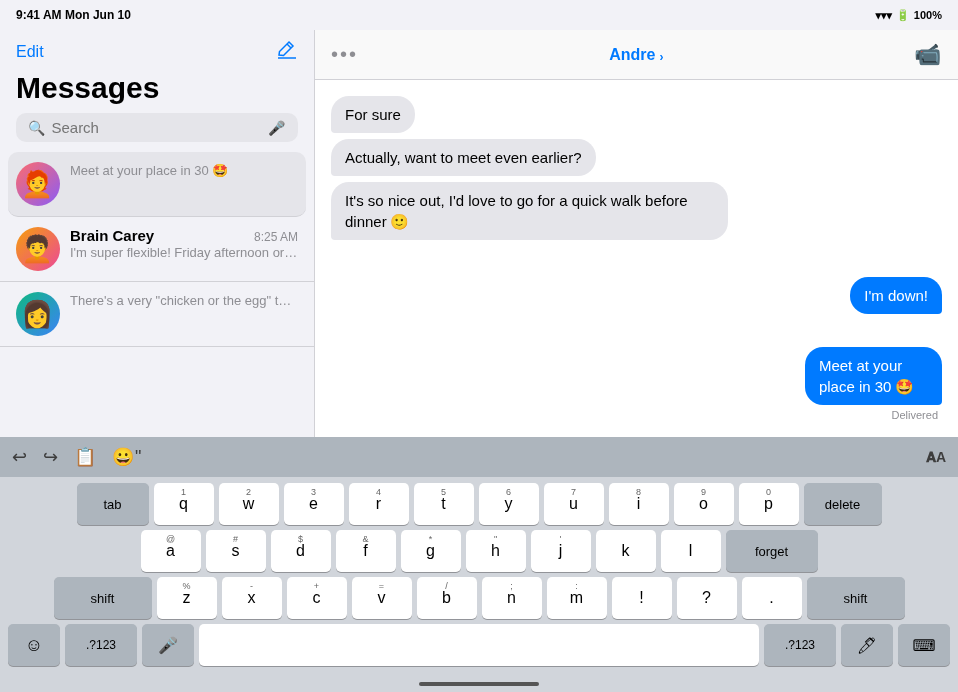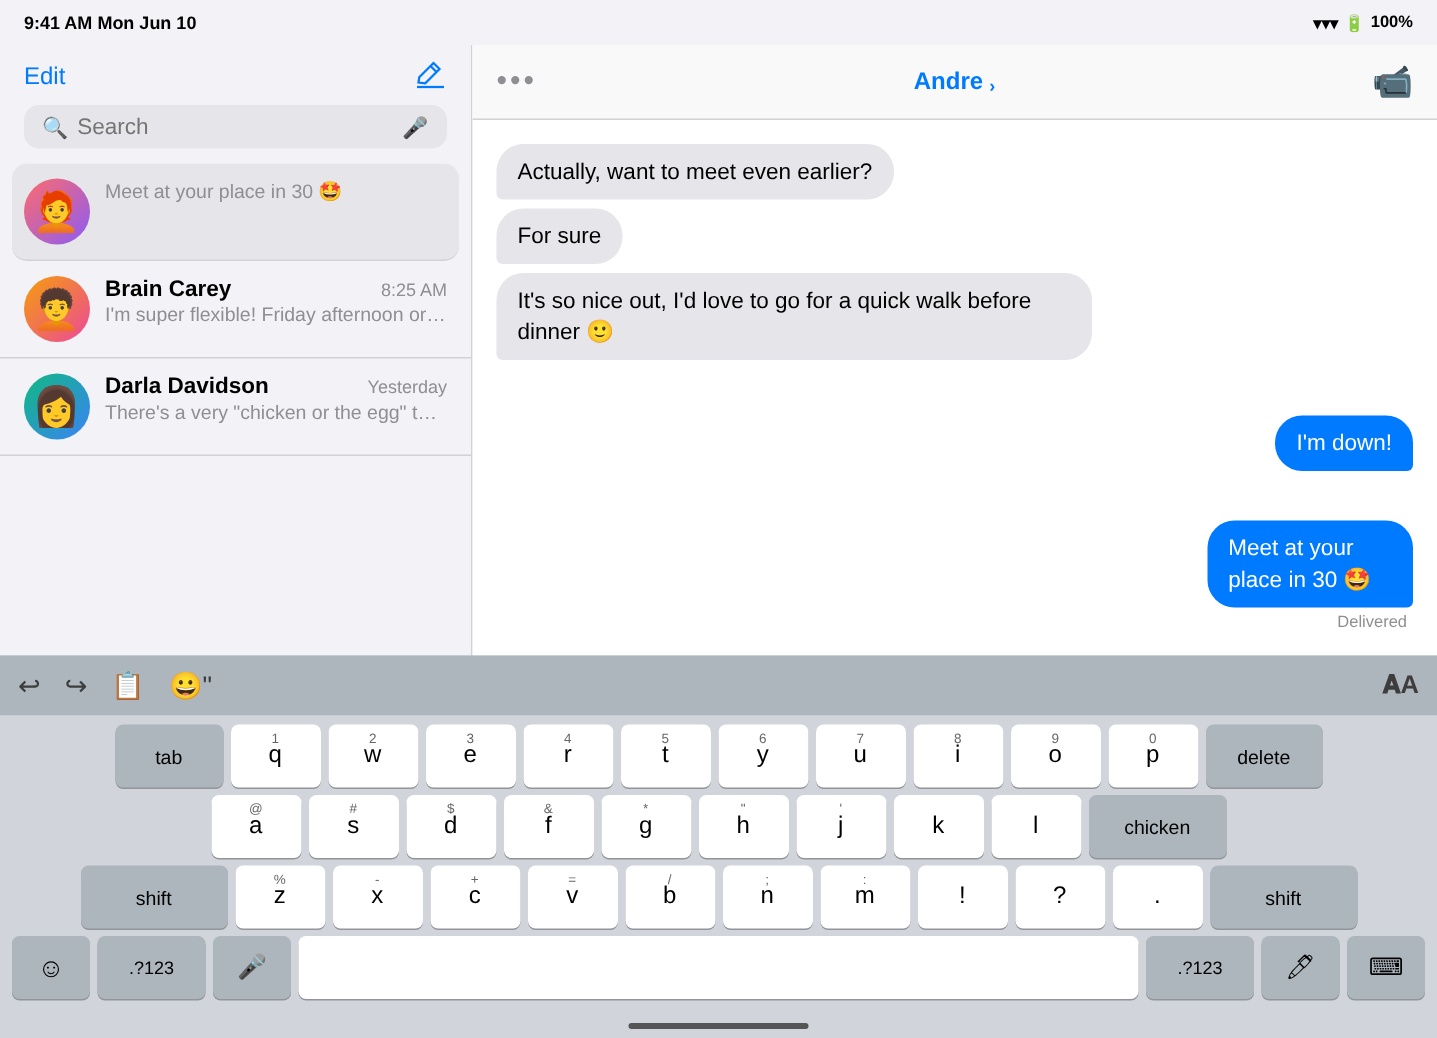--- a/index.html
+++ b/index.html
@@ -356,21 +356,21 @@
     }
 
     .kb-toolbar-icon {
       color: #3d3d3d;
       font-size: 18px;
       cursor: pointer;
     }
 
     .keyboard-toolbar-right {
       color: #3d3d3d;
-      font-size: 17px;
+      font-size: 14px;
       font-weight: 600;
     }
 
     .keyboard-rows {
       background: #d1d5db;
       padding: 6px 4px 4px;
     }
 
     .kb-row {
       display: flex;
@@ -478,20 +478,21 @@
       <span class="sidebar-edit-btn">Edit</span>
       <span class="sidebar-compose-btn">
         <svg width="22" height="22" viewBox="0 0 22 22" fill="none" xmlns="http://www.w3.org/2000/svg">
           <path d="M3 17L3.5 13.5L13 4L17 8L7.5 17.5L3 17Z" stroke="#007aff" stroke-width="1.5" fill="none"></path>
           <path d="M11 6L15 10" stroke="#007aff" stroke-width="1.5"></path>
           <path d="M2 20H20" stroke="#007aff" stroke-width="1.5"></path>
         </svg>
       </span>
     </div>
 
+    <div class="sidebar-title">Messages</div>
 
     <div class="sidebar-search">
       <span class="search-icon-svg">🔍</span>
       <input type="text" placeholder="Search" style="">
       <span class="mic-icon">🎤</span>
     </div>
 
     <div class="conversation-list">
 
       <div class="conversation-item selected">
@@ -514,24 +515,20 @@
           </div>
           <div class="conversation-preview">I'm super flexible! Friday afternoon or Saturday morning are both good</div>
         </div>
       </div>
 
       <div class="conversation-item">
         <div class="conversation-avatar avatar-darla">
           <span style="font-size:26px;">👩</span>
         </div>
         <div class="conversation-content">
-          <div class="conversation-top">
-            <span class="conversation-name">Darla Davidson</span>
-            <span class="conversation-time">Yesterday</span>
-          </div>
           <div class="conversation-preview">There's a very "chicken or the egg" thing happening here</div>
         </div>
       </div>
 
     </div>
   </div>
 
   <div class="chat-area">
 
     <div class="chat-header">
@@ -539,25 +536,25 @@
       <div class="chat-header-name">
         <span>Andre</span>
         <span class="chevron-icon">›</span>
       </div>
       <span class="chat-header-video">📹</span>
     </div>
 
     <div class="chat-messages">
 
       <div class="bubble bubble-received">
+        <span>For sure</span>
+      </div>
+
+      <div class="bubble bubble-received">
         <span>Actually, want to meet even earlier?</span>
-      </div>
-
-      <div class="bubble bubble-received">
-        <span>For sure</span>
       </div>
 
       <div class="bubble bubble-received">
         <span>It's so nice out, I'd love to go for a quick walk before dinner 🙂</span>
       </div>
 
       <div style="align-self: flex-end; display: flex; flex-direction: column; align-items: flex-end; gap: 2px;">
         <div class="bubble bubble-sent">
           <span>I'm down!</span>
         </div>
@@ -619,21 +616,21 @@
     <div class="kb-row">
       <div class="key" style="width:60px;"><span class="key-label-small">@</span>a</div>
       <div class="key" style="width:60px;"><span class="key-label-small">#</span>s</div>
       <div class="key" style="width:60px;"><span class="key-label-small">$</span>d</div>
       <div class="key" style="width:60px;"><span class="key-label-small">&amp;</span>f</div>
       <div class="key" style="width:60px;"><span class="key-label-small">*</span>g</div>
       <div class="key" style="width:60px;"><span class="key-label-small">"</span>h</div>
       <div class="key" style="width:60px;"><span class="key-label-small">'</span>j</div>
       <div class="key" style="width:60px;">k</div>
       <div class="key" style="width:60px;">l</div>
-      <div class="key-wide" style="width:92px; font-size:13px;">chicken</div>
+      <div class="key-wide" style="width:92px; font-size:13px;">forget</div>
     </div>
 
     <div class="kb-row">
       <div class="key-wide" style="width:98px; font-size:13px;">shift</div>
       <div class="key" style="width:60px;"><span class="key-label-small">%</span>z</div>
       <div class="key" style="width:60px;"><span class="key-label-small">-</span>x</div>
       <div class="key" style="width:60px;"><span class="key-label-small">+</span>c</div>
       <div class="key" style="width:60px;"><span class="key-label-small">=</span>v</div>
       <div class="key" style="width:60px;"><span class="key-label-small">/</span>b</div>
       <div class="key" style="width:60px;"><span class="key-label-small">;</span>n</div>

